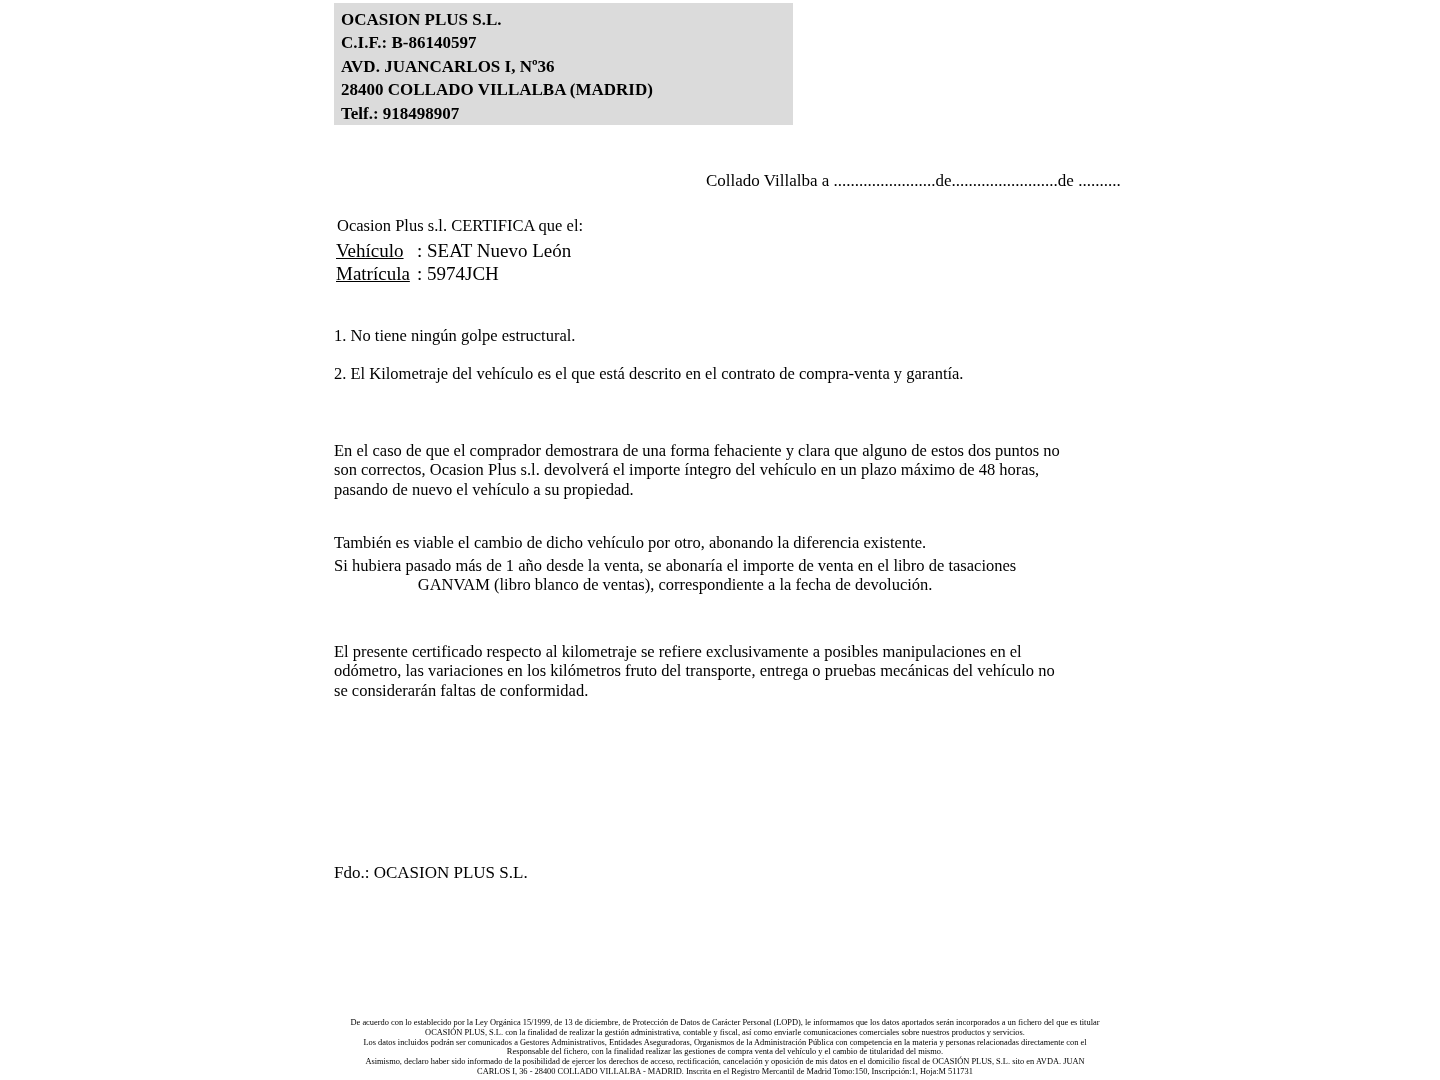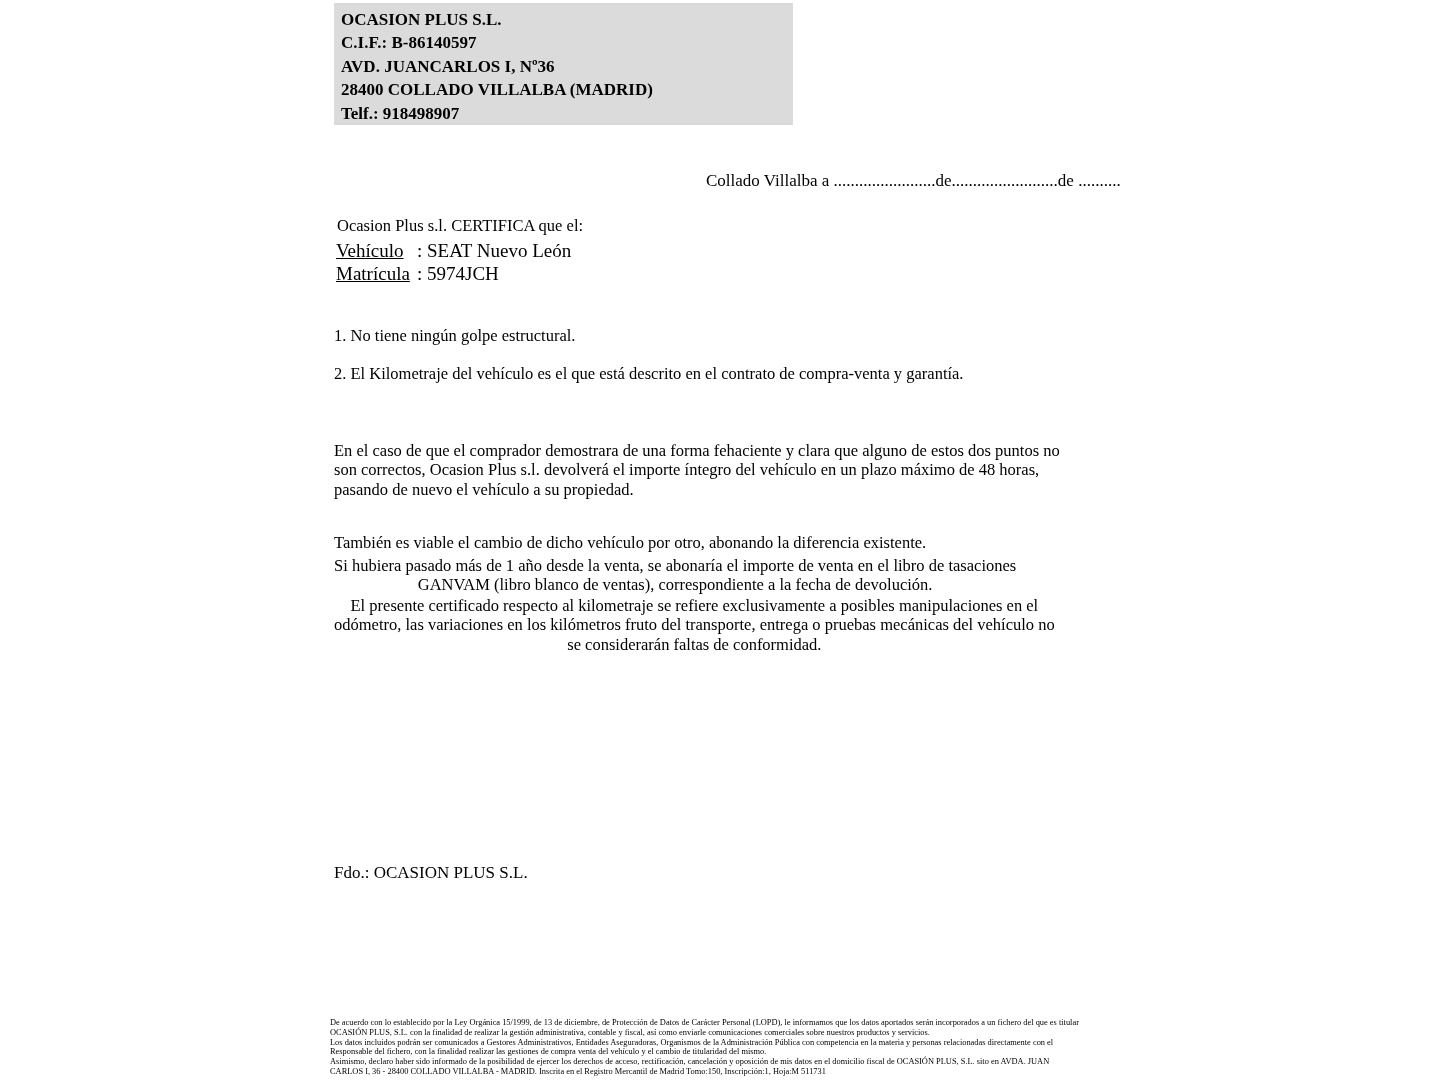--- a/index.html
+++ b/index.html
@@ -37,29 +37,29 @@
     left: 334px;
     font-size: 16.5px;
     line-height: 19.4px;
     white-space: pre-line;
   }
   .p1 { top: 326px; }
   .p2 { top: 364px; }
   .p3 { top: 441px; }
   .p4 { top: 517px; margin-top: 16px; }
   .p5 { top: 556px; text-align: center; }
-  .p6 { top: 596px; text-align: center; }
+  .p6 { top: 642px; }
   .signature { left: 334px; top: 863px; font-size: 17px; white-space: nowrap; }
   .legal {
     left: 330px; top: 1018px;
     width: 790px;
     font-size: 8.4px;
     line-height: 9.8px;
   }
-  .legal p { margin: 0; white-space: pre-line; }
+  .legal p { margin: 0; white-space: pre-line; text-align: center; }
 </style>
 </head>
 <body>
 
 <div class="page">
 
   <div class="abs company-box">
     <div>OCASION PLUS S.L.</div>
     <div>C.I.F.: B-86140597</div>
     <div>AVD. JUANCARLOS I, Nº36</div>

